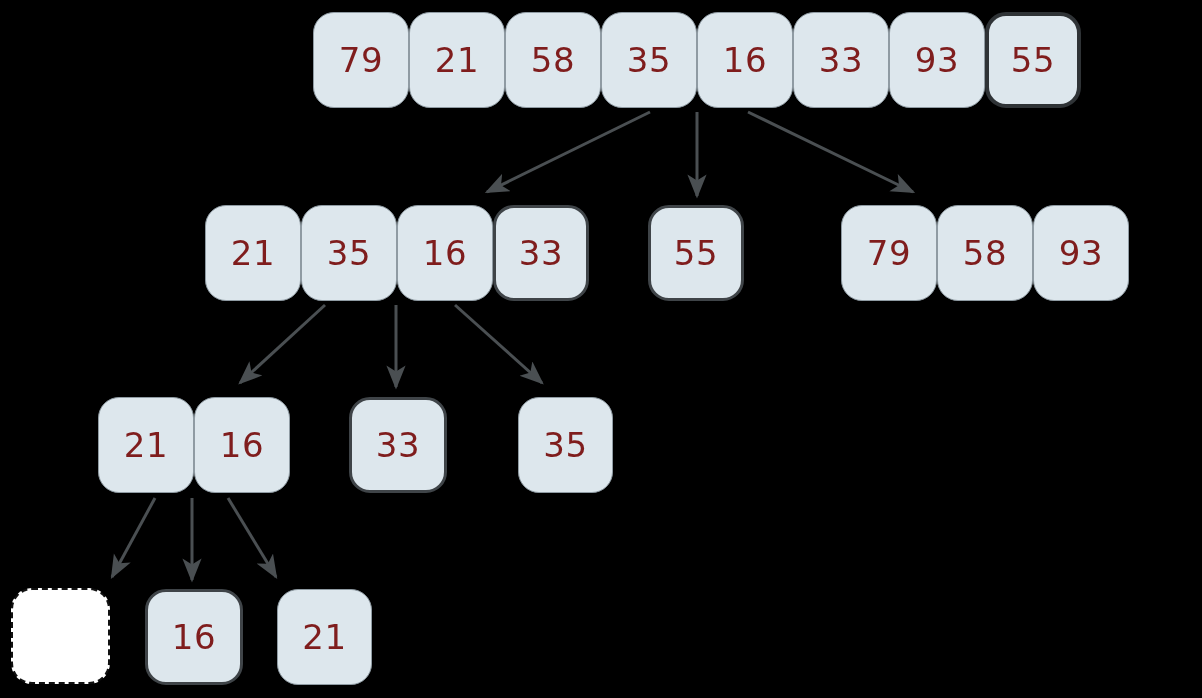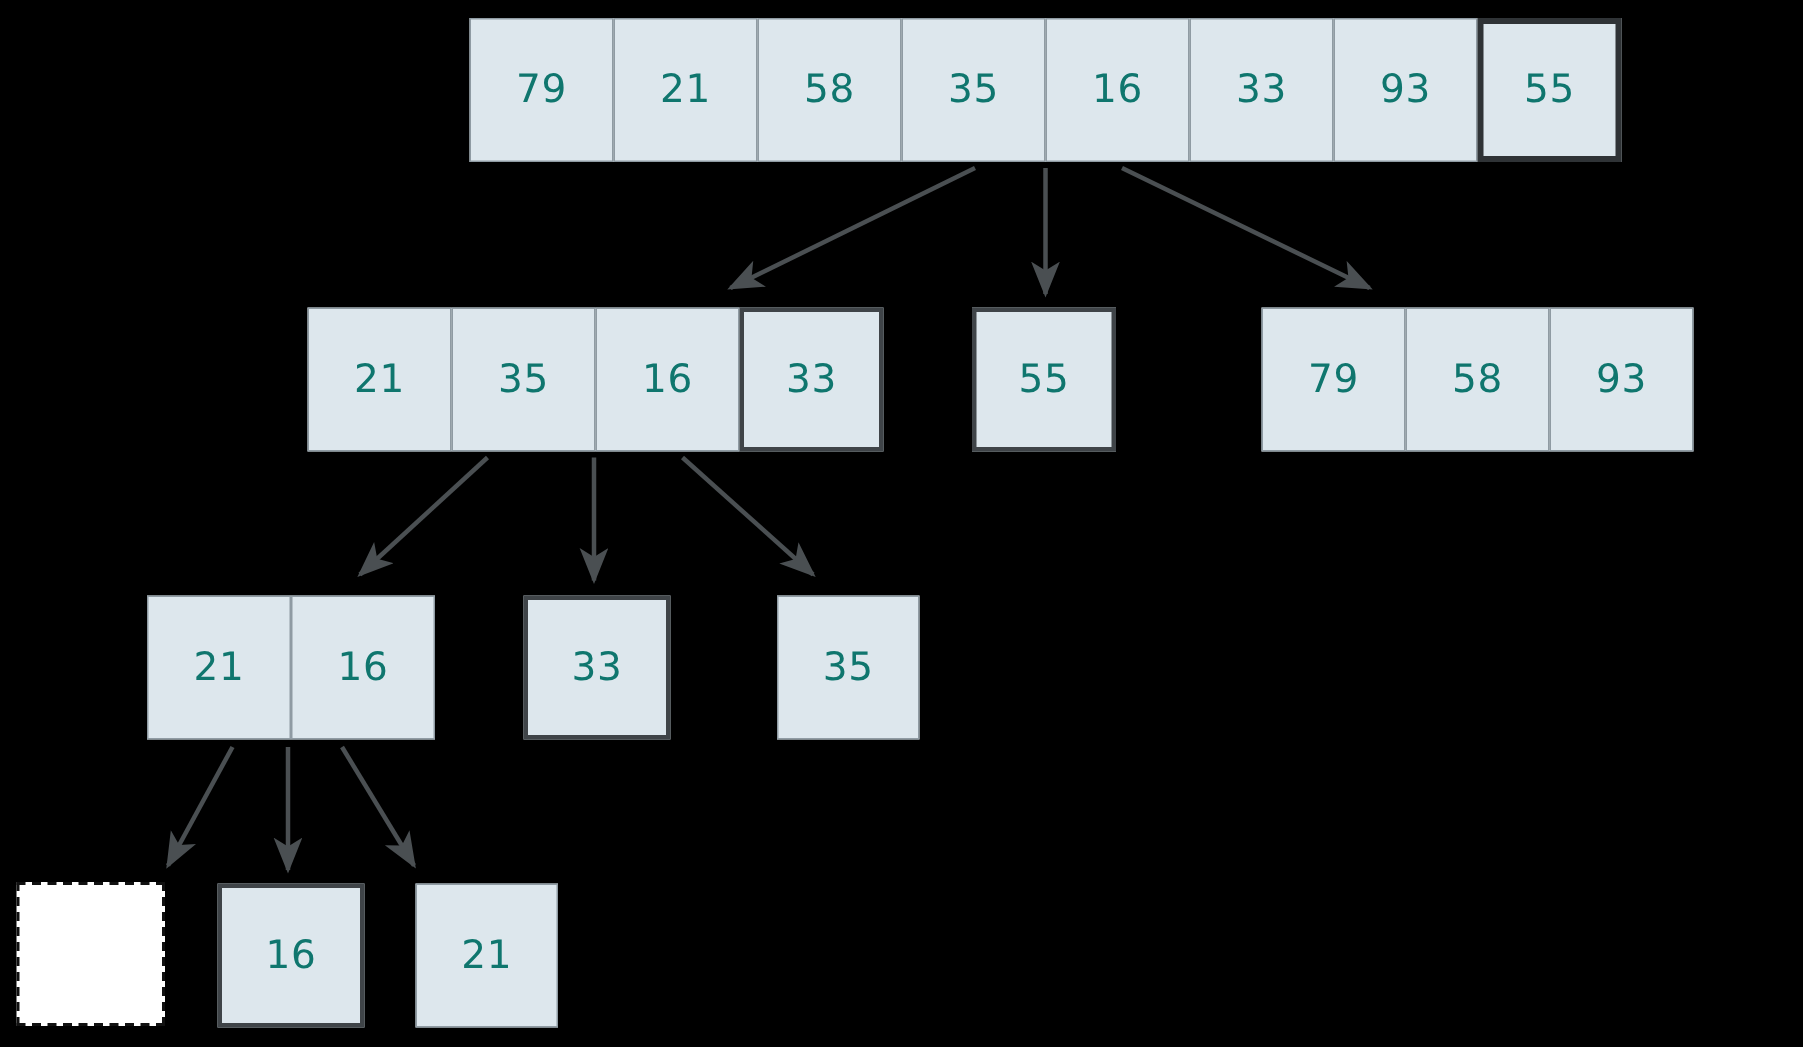--- a/index.html
+++ b/index.html
@@ -12,28 +12,29 @@
     width: 1202px;
     height: 698px;
     background: #000000;
     overflow: hidden;
     font-family: "DejaVu Sans", sans-serif;
   }
   .cell {
     position: absolute;
     box-sizing: border-box;
     background: #dde7ed;
-    color: #0f766e;
+    color: #7f1d1d;
     display: flex;
     align-items: center;
     justify-content: center;
-    font-size: 26px;
+    font-size: 34px;
     font-weight: 400;
     letter-spacing: 0.5px;
     line-height: 1;
+    border-radius: 21px;
   }
   .b-thin   { border: 1px solid #8f9ba3; }
   .b-med    { border: 3px solid #3f4448; }
   .b-thick  { border: 4px solid #2f3336; }
   .b-dashed {
     border: 2px dashed #111111;
     background: #ffffff;
   }
   .arrow-layer {
     position: absolute;

